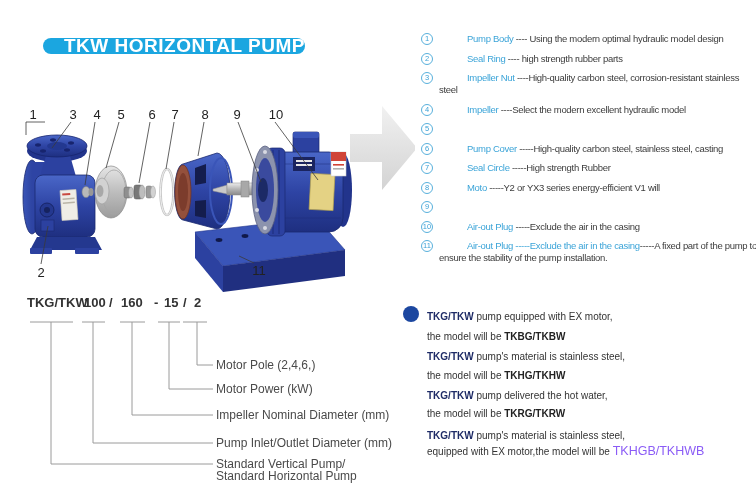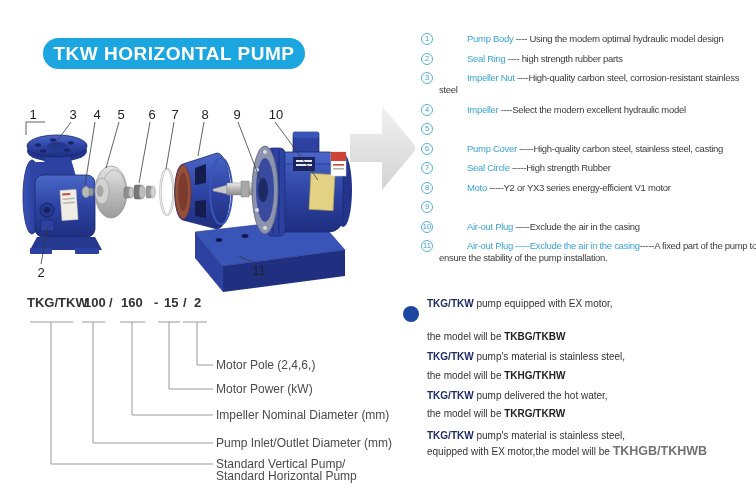--- a/index.html
+++ b/index.html
@@ -7,24 +7,24 @@
   body {
     position:relative;
     background:#ffffff;
     font-family:"Liberation Sans", sans-serif;
     overflow:hidden;
   }
 
   
   .banner {
     position:absolute; left:43px; top:38px;
-    width:262px; height:31px;
+    width:262px; height:16px;
     background:#1ba6e0;
     border-radius:16px;
-    display:flex; align-items:center; justify-content:center;
+    display:flex; align-items:center; justify-content:flex-end;
   }
   .banner-text {
     color:#ffffff; font-weight:bold; font-size:19px; letter-spacing:.5px;
   }
 
   
   .diagram { position:absolute; left:5px; top:90px; width:410px; height:215px; }
   .diagram svg { display:block; }
 
   
@@ -50,21 +50,21 @@
   .bd-label span { display:block; }
 
   
   .bullet {
     position:absolute; left:403px; top:306px; width:16px; height:16px;
     border-radius:50%; background:#1c47a0;
   }
   .var-line { position:absolute; left:427px; font-size:10px; color:#333; white-space:nowrap; }
   .vp { color:#1e2b66; font-weight:bold; }
   .vm { color:#222; font-weight:bold; }
-  .vm-big { color:#737373; font-weight:bold; font-size:12.5px; }
+  .vm-big { color:#8b5cf6; font-weight:normal; font-size:12.5px; }
 </style>
 </head>
 <body>
 
 <div class="banner">
   <span class="banner-text">TKW HORIZONTAL PUMP</span>
 </div>
 
 <div class="diagram">
 <svg width="410" height="215" viewBox="0 0 410 215">
@@ -255,21 +255,21 @@
     <div class="part-row">
       <span class="num-badge">6</span>
       <span class="part-text"><span class="seg-accent">Pump Cover</span><span class="seg-plain"> -----High-quality carbon steel, stainless steel, casting</span></span>
     </div>
     <div class="part-row">
       <span class="num-badge">7</span>
       <span class="part-text"><span class="seg-accent">Seal Circle</span><span class="seg-plain"> -----High strength Rubber</span></span>
     </div>
     <div class="part-row">
       <span class="num-badge">8</span>
-      <span class="part-text"><span class="seg-accent">Moto</span><span class="seg-plain"> -----Y2 or YX3 series energy-efficient V1 motor</span></span>
+      <span class="part-text"><span class="seg-accent">Moto</span><span class="seg-plain"> -----Y2 or YX3 series energy-efficient V1 will</span></span>
     </div>
     <div class="part-row">
       <span class="num-badge">9</span>
     </div>
     <div class="part-row">
       <span class="num-badge">10</span>
       <span class="part-text"><span class="seg-accent">Air-out Plug</span><span class="seg-plain"> -----Exclude the air in the casing</span></span>
     </div>
     <div class="part-row">
       <span class="num-badge">11</span>
@@ -309,21 +309,21 @@
       <span>Pump Inlet/Outlet Diameter (mm)</span>
     </div>
   <div class="bd-label" style="top:163px">
     <span>Standard Vertical  Pump/</span>
     <span>Standard  Horizontal Pump</span>
   </div>
 </div>
 
 <div class="bullet"></div>
 
-<div class="var-line" style="top:298px">
+<div class="var-line" style="top:311px">
   <span class="vp">TKG/TKW</span><span> pump equipped with EX motor,</span>
 </div>
 <div class="var-line" style="top:331px">
   <span>the model will be </span><span class="vm">TKBG/TKBW</span>
 </div>
 <div class="var-line" style="top:351px">
   <span class="vp">TKG/TKW</span><span> pump's material is stainless steel,</span>
 </div>
 <div class="var-line" style="top:370px">
   <span>the model will be </span><span class="vm">TKHG/TKHW</span>

